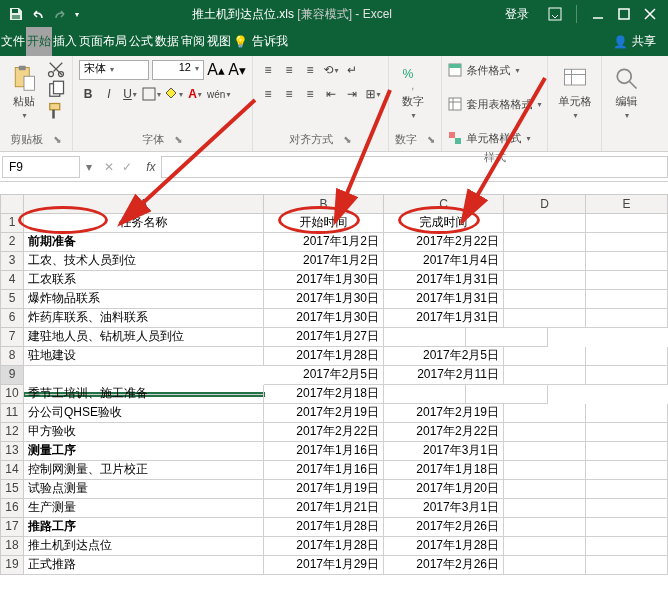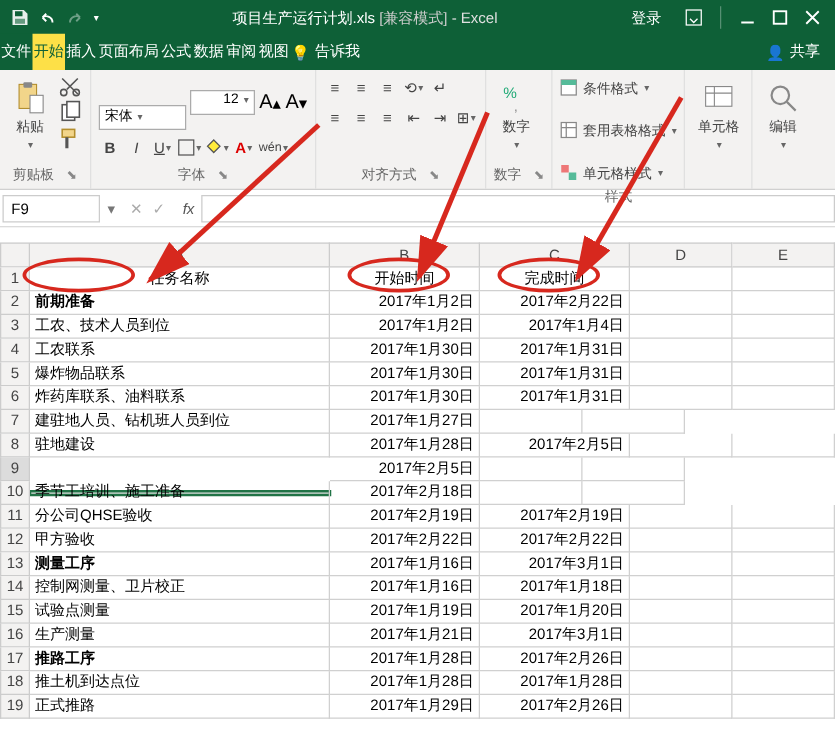--- a/index.html
+++ b/index.html
@@ -13,36 +13,36 @@
 .title { flex: 1; text-align: center; color: #e0e0e0; }
 .title .file { color: #fff; }
 .title .mode { color: #ccc; }
 .win-ctrl { display: flex; gap: 10px; padding: 0 10px; align-items: center; }
 .login { padding: 0 8px; }
 
 
 .tabs { height: 28px; background: #0e6037; display: flex; align-items: flex-end; color: #fff; font-size: 12px; }
 .tab { padding: 6px 1px; cursor: pointer; }
 .tab.file { background: #0e6037; }
-.tab.active { background: #fde047; color: #0e6037; }
+.tab.active { background: #a3a3a3; color: #0e6037; }
 .tab.tell { display: flex; align-items: center; gap: 4px; }
 .share { margin-left: auto; padding: 6px 12px; display: flex; align-items: center; gap: 4px; }
 
 
 .ribbon { height: 96px; background: #f3f2f1; border-bottom: 1px solid #d0d0d0; display: flex; }
 .group { border-right: 1px solid #e0e0e0; padding: 4px 6px 2px; display: flex; flex-direction: column; }
 .group-body { flex: 1; display: flex; align-items: flex-start; gap: 4px; }
 .group-label { text-align: center; font-size: 11px; color: #666; padding: 2px 0; display: flex; align-items: center; justify-content: center; gap: 4px; }
 .big-btn { display: flex; flex-direction: column; align-items: center; gap: 2px; padding: 4px; font-size: 11px; color: #444; }
 .big-btn svg { width: 28px; height: 28px; }
 .small-col { display: flex; flex-direction: column; gap: 3px; }
 .small-btn { width: 20px; height: 18px; display: flex; align-items: center; justify-content: center; }
 .row { display: flex; align-items: center; gap: 3px; }
 .font-select, .size-select { border: 1px solid #ababab; background: #fff; height: 20px; font-size: 11px; padding: 0 4px; }
-.font-select { width: 70px; margin-top: 24px; }
+.font-select { width: 70px; }
 .size-select { width: 52px; text-align: right; }
 .fmt-row { display: flex; align-items: center; gap: 3px; height: 20px; font-size: 12px; color: #444; }
 .fmt-btn { min-width: 18px; height: 18px; display: flex; align-items: center; justify-content: center; }
 .dd { font-size: 8px; color: #666; margin-left: 1px; }
 .launcher { font-size: 10px; color: #888; margin-left: 6px; }
 .ribbon-item { display: flex; align-items: center; gap: 4px; font-size: 11px; color: #444; height: 20px; }
 .ribbon-item svg { width: 14px; height: 14px; }
 
 
 .fxbar { height: 30px; border-bottom: 1px solid #d0d0d0; display: flex; align-items: center; background: #fff; font-size: 12px; }
@@ -103,21 +103,21 @@
         </svg>
       </span>
     <span class="qat-icon" style="opacity:0.4">
         <svg viewBox="0 0 16 16">
           <path fill="none" stroke="#fff" stroke-width="1.5" d="M12 8a5 5 0 0 0-8 4M12 8l-3-3M12 8l-3 3"></path>
         </svg>
       </span>
     <span class="dd" style="color:#fff">▾</span>
   </div>
   <div class="title">
-    <span class="file">项目生产运行计划.xls</span>
+    <span class="file">推土机到达点位.xls</span>
     <span class="mode">[兼容模式]</span> -
     <span>Excel</span>
   </div>
   <div class="login">登录</div>
   <div class="win-ctrl">
     <span class="win-icon">
         <svg viewBox="0 0 16 16">
           <rect x="2" y="2" width="12" height="12" fill="none" stroke="#fff"></rect>
           <path d="M5 9l3 3 3-3" fill="none" stroke="#fff"></path>
         </svg>
@@ -443,20 +443,21 @@
         <div class="cell cA">驻地建设</div>
         <div class="cell cB">2017年1月28日</div>
         <div class="cell cC">2017年2月5日</div>
         <div class="cell cD"></div>
         <div class="cell cE"></div>
       </div>
       <div class="row-line selected">
         <div class="rh">9</div>
         <div class="cell cA">剩余人员、设备到位</div>
         <div class="cell cB">2017年2月5日</div>
+        <div class="cell cC">2017年2月11日</div>
         <div class="cell cD"></div>
         <div class="cell cE"></div>
       </div>
       <div class="row-line">
         <div class="rh">10</div>
         <div class="cell cA">季节工培训、施工准备</div>
         <div class="cell cC">2017年2月18日</div>
         <div class="cell cD"></div>
         <div class="cell cE"></div>
       </div>

